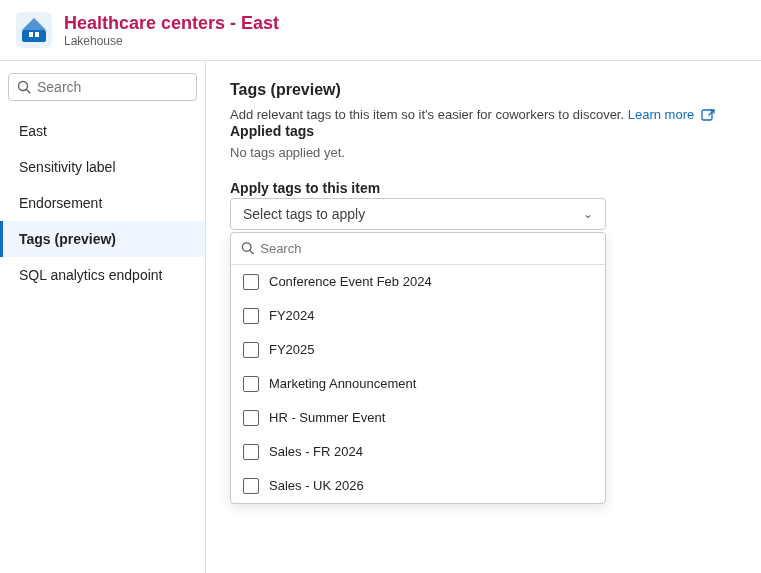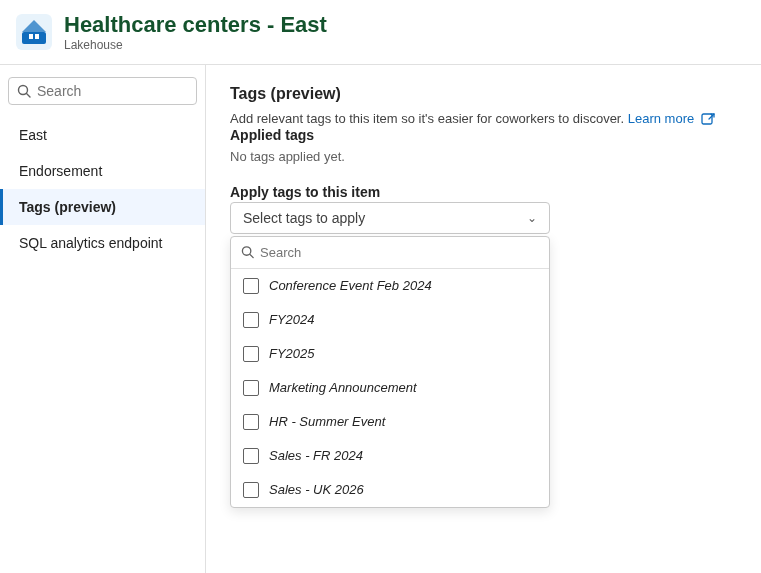--- a/index.html
+++ b/index.html
@@ -22,23 +22,23 @@
       padding: 12px 16px;
       border-bottom: 1px solid #e0e0e0;
     }
     .header-icon {
       width: 36px;
       height: 36px;
       margin-right: 12px;
       flex-shrink: 0;
     }
     .header-text .title {
-      font-size: 22px;
-      font-weight: 600;
-      color: #14532d;
+      font-size: 18px;
+      font-weight: 600;
+      color: #be185d;
     }
     .header-text .subtitle {
       font-size: 12px;
       color: #616161;
     }
 
     
     .main {
       display: flex;
       flex: 1;
@@ -118,21 +118,21 @@
 
     .apply-tags-title {
       font-size: 14px;
       font-weight: 600;
       margin-bottom: 2px;
     }
 
     
     .dropdown-container {
       position: relative;
-      width: 320px;
+      width: 376px;
     }
     .dropdown-trigger {
       display: flex;
       align-items: center;
       justify-content: space-between;
       border: 1px solid #c8c8c8;
       border-radius: 4px;
       padding: 7px 12px;
       cursor: pointer;
       background: #fff;
@@ -174,21 +174,20 @@
       overflow-y: auto;
     }
     .dropdown-item {
       display: flex;
       align-items: center;
       padding: 9px 12px;
       gap: 10px;
       cursor: pointer;
       font-size: 13px;
       color: #242424;
-      font-style: italic;
     }
     .checkbox {
       width: 16px;
       height: 16px;
       border: 1.5px solid #616161;
       border-radius: 2px;
       flex-shrink: 0;
       background: #fff;
     }
   </style>
@@ -217,20 +216,21 @@
     <div class="search-box">
       <svg class="search-icon-svg" width="14" height="14" viewBox="0 0 14 14" fill="none">
         <circle cx="6" cy="6" r="4.5" stroke="#616161" stroke-width="1.4"></circle>
         <line x1="9.5" y1="9.5" x2="13" y2="13" stroke="#616161" stroke-width="1.4" stroke-linecap="round"></line>
       </svg>
       <input type="text" placeholder="Search" style="">
     </div>
 
     <div id="nav-items">
         <div class="nav-item">East</div>
+        <div class="nav-item">Sensitivity label</div>
         <div class="nav-item">Endorsement</div>
         <div class="nav-item active">Tags (preview)</div>
         <div class="nav-item">SQL analytics endpoint</div>
       </div>
   </div>
 
   <div class="content">
     <div class="section-title">Tags (preview)</div>
     <div class="description">
       <span>Add relevant tags to this item so it's easier for coworkers to discover.</span>

